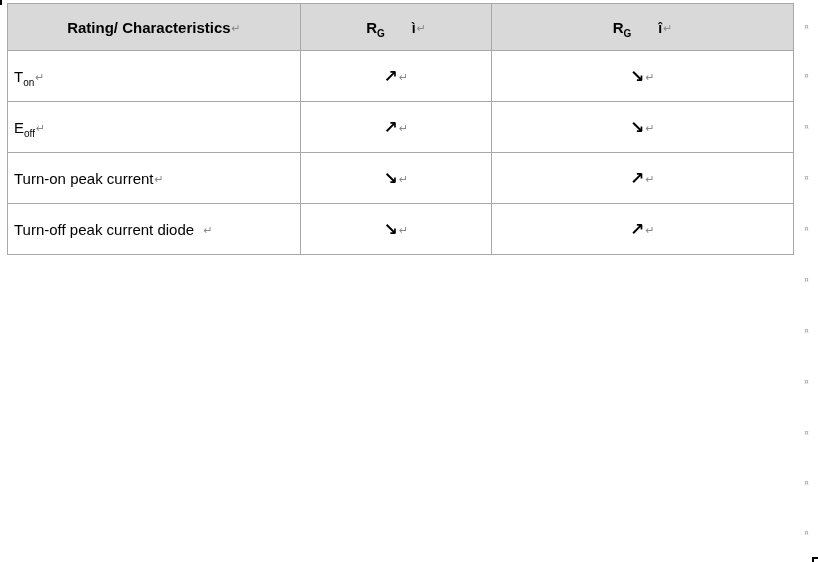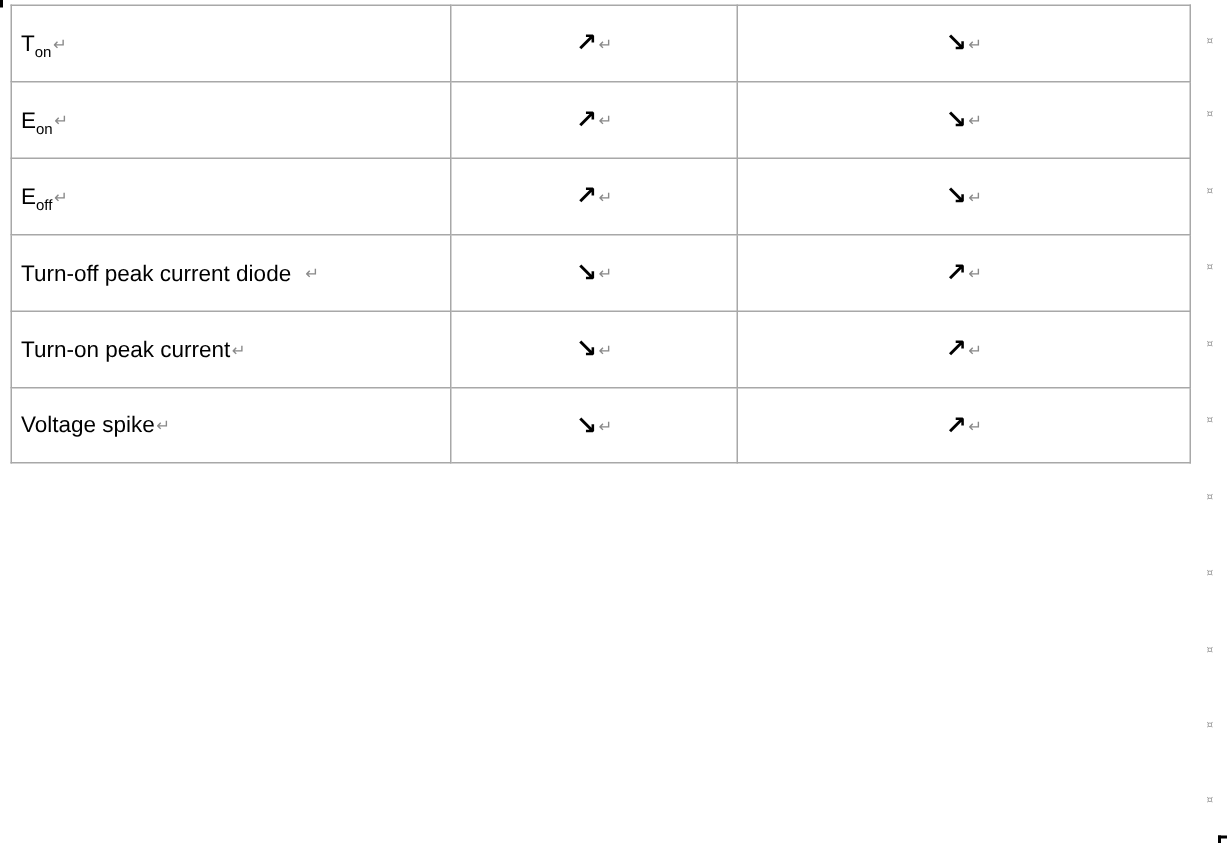--- a/index.html
+++ b/index.html
@@ -89,59 +89,60 @@
   <div class="corner-tick-tl"></div>
 
   <table class="doc-table">
     <colgroup>
       <col style="width:293px">
       <col style="width:191px">
       <col style="width:302px">
     </colgroup>
 
     <tbody>
+        <tr class="hdr">
+      <td>
+        <span>Rating/ Characteristics</span><span class="pmark">↵</span>
+      </td>
+      <td>
+        <span><span>R</span><sub>G</sub></span><span class="hdr-symbol">ì</span><span class="pmark">↵</span>
+      </td>
+      <td>
+        <span><span>R</span><sub>G</sub></span><span class="hdr-symbol">î</span><span class="pmark">↵</span>
+      </td>
+    </tr>
 
     <tr class="r">
       <td><span><span>T</span><sub>on</sub></span><span class="pmark">↵</span></td>
       <td class="c-center"><span class="arrow">↗</span><span class="pmark">↵</span></td>
       <td class="c-center"><span class="arrow">↘</span><span class="pmark">↵</span></td>
     </tr>
 
 
-    <tr class="r">
-      <td><span><span>E</span><sub>on</sub></span><span class="pmark">↵</span></td>
-      <td class="c-center"><span class="arrow">↗</span><span class="pmark">↵</span></td>
-      <td class="c-center"><span class="arrow">↘</span><span class="pmark">↵</span></td>
-    </tr>
 
     <tr class="r">
       <td><span><span>E</span><sub>off</sub></span><span class="pmark">↵</span></td>
       <td class="c-center"><span class="arrow">↗</span><span class="pmark">↵</span></td>
       <td class="c-center"><span class="arrow">↘</span><span class="pmark">↵</span></td>
     </tr>
 
     <tr class="r">
-      <td><span><span>Turn-off peak current diode &nbsp;</span><sub></sub></span><span class="pmark">↵</span></td>
+      <td><span><span>Turn-on peak current</span><sub></sub></span><span class="pmark">↵</span></td>
       <td class="c-center"><span class="arrow">↘</span><span class="pmark">↵</span></td>
       <td class="c-center"><span class="arrow">↗</span><span class="pmark">↵</span></td>
     </tr>
 
     <tr class="r">
-      <td><span><span>Turn-on peak current</span><sub></sub></span><span class="pmark">↵</span></td>
+      <td><span><span>Turn-off peak current diode &nbsp;</span><sub></sub></span><span class="pmark">↵</span></td>
       <td class="c-center"><span class="arrow">↘</span><span class="pmark">↵</span></td>
       <td class="c-center"><span class="arrow">↗</span><span class="pmark">↵</span></td>
     </tr>
 
 
 
-    <tr class="r-short">
-      <td><span><span>Voltage spike</span><sub></sub></span><span class="pmark">↵</span></td>
-      <td class="c-center"><span class="arrow">↘</span><span class="pmark">↵</span></td>
-      <td class="c-center"><span class="arrow">↗</span><span class="pmark">↵</span></td>
-    </tr>
 
   </tbody>
     </table>
 
   <div class="row-end-strip">
     <div class="row-end-cell re-h">
         <span>¤</span>
       </div>
     <div class="row-end-cell re-r">
         <span>¤</span>

